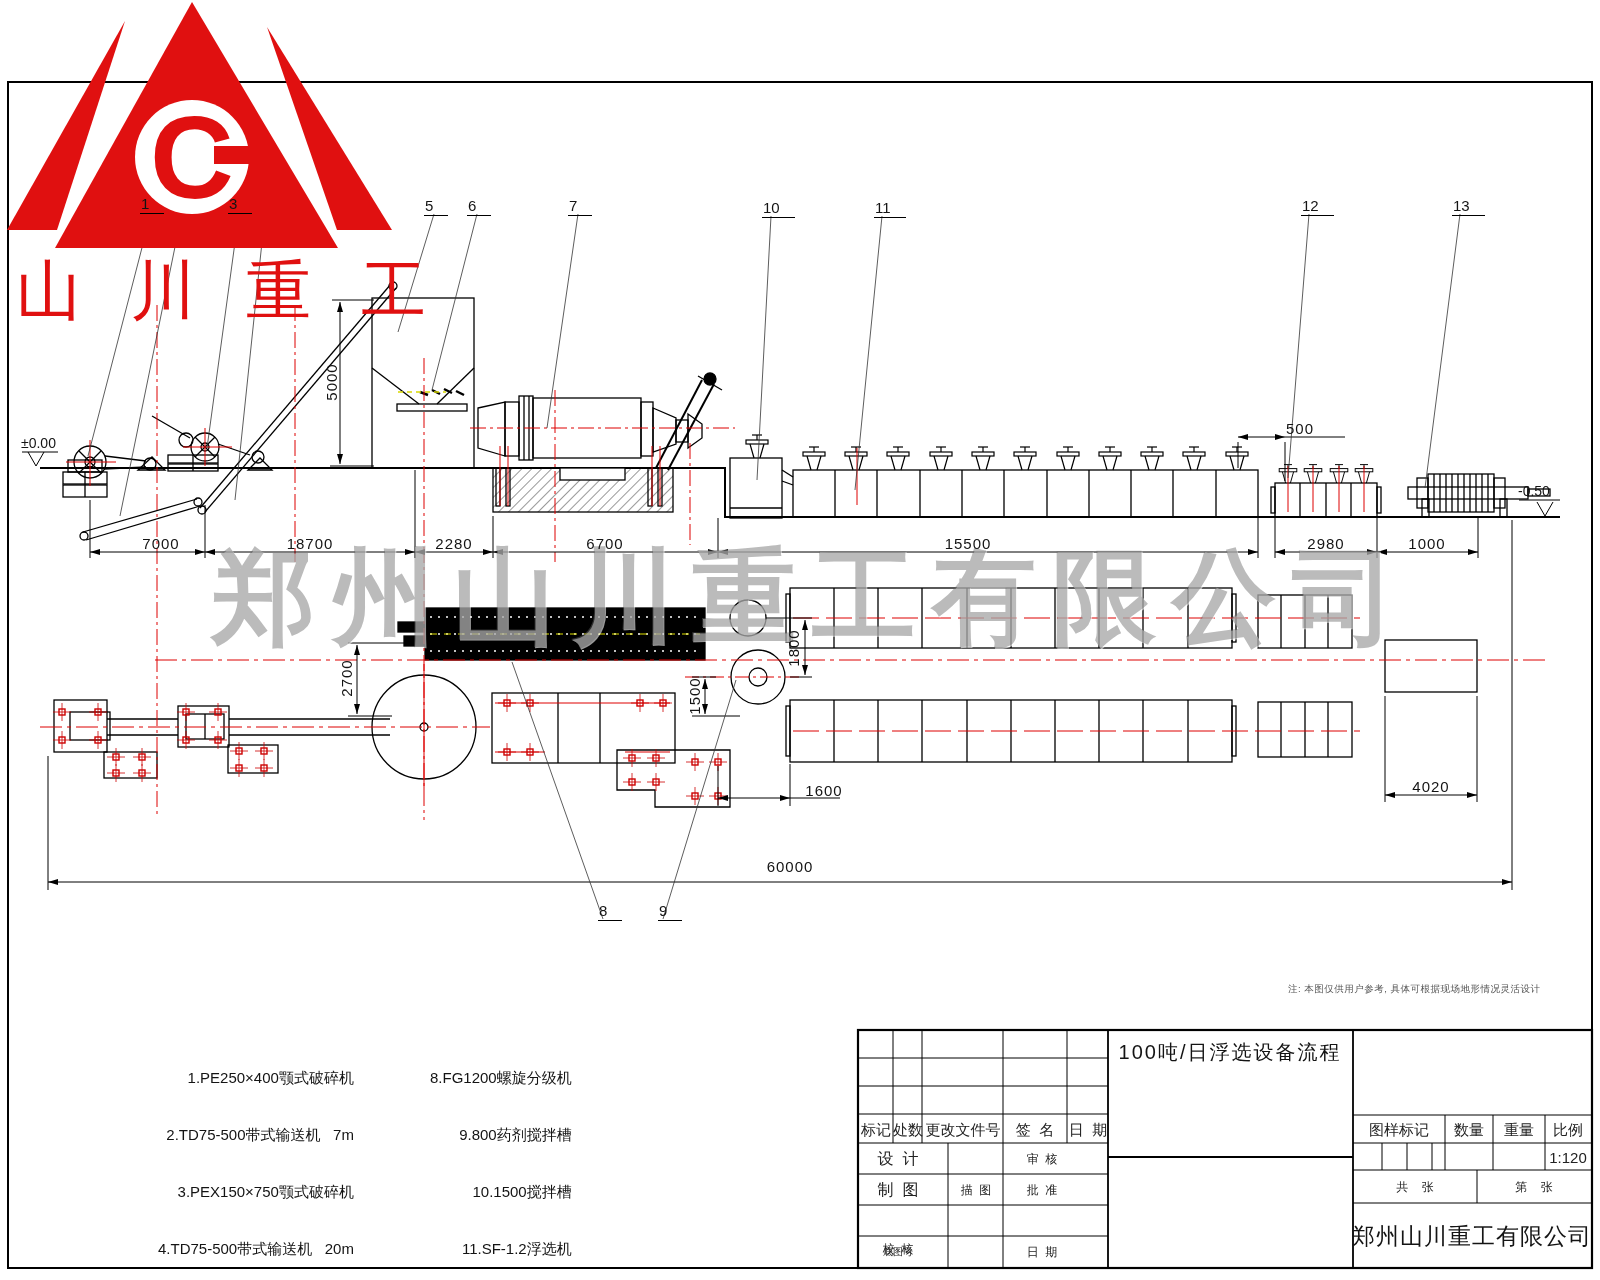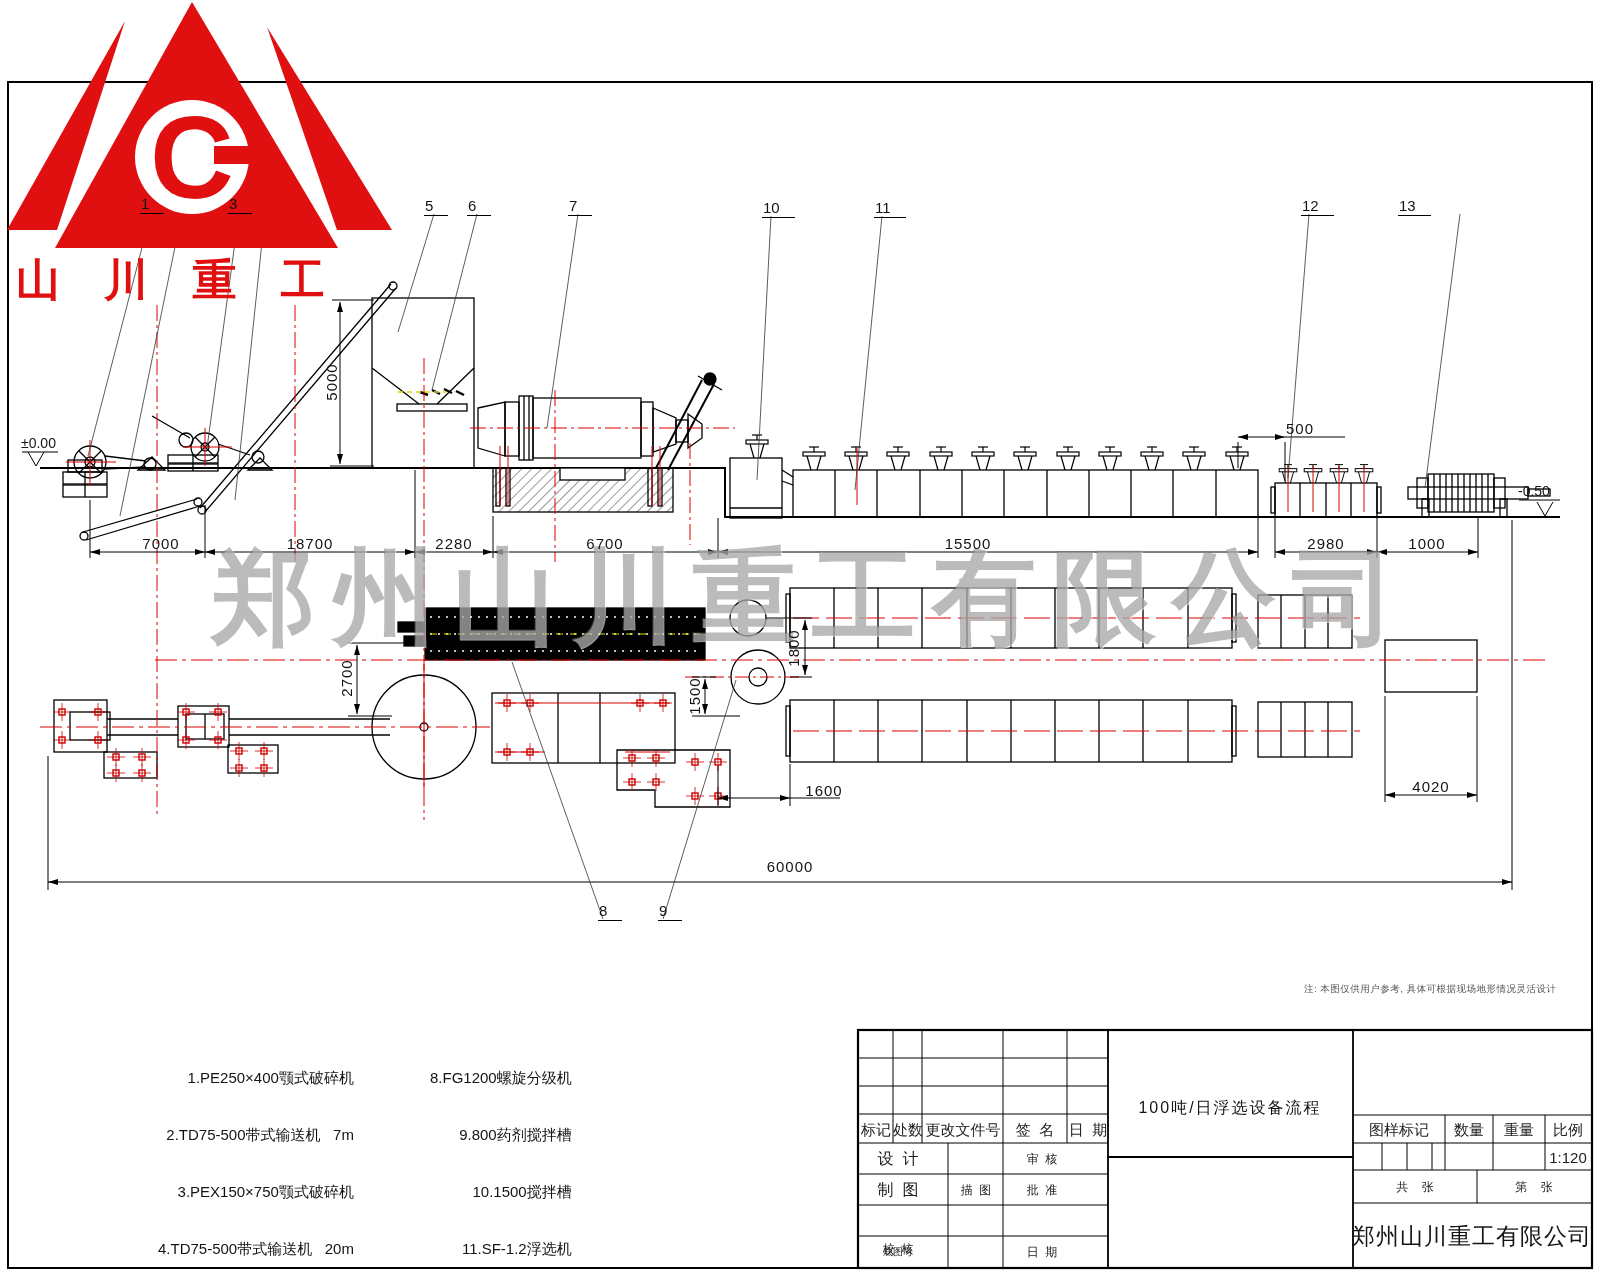--- a/index.html
+++ b/index.html
@@ -9,24 +9,24 @@
   .t{position:absolute;color:#141414;white-space:pre;line-height:1;
      font-family:"Liberation Sans","DejaVu Sans",sans-serif;}
   .c{transform:translate(-50%,-50%);}
   .rot{transform:translate(-50%,-50%) rotate(-90deg);}
   .dim{font-size:15px;letter-spacing:1px;}
   .callout{font-size:15px;border-bottom:1.2px solid #000;padding:0 15px 2px 1px;}
   .lvl{font-size:14px;}
   .list{font-size:15px;}
   .list div{height:27px;text-align:right;}
   .tb{font-size:15px;color:#222;}
-  .logo-name{font-size:44px;font-weight:bold;letter-spacing:10px;word-spacing:12px;color:#e01010;}
+  .logo-name{font-size:65px;font-weight:normal;letter-spacing:10px;word-spacing:12px;color:#e01010;}
   .watermark{font-size:104px;font-weight:bold;letter-spacing:16px;
              color:rgba(105,105,105,0.45);text-shadow:1px 1px 0 rgba(255,255,255,0.6);}
-  .note{font-size:9.5px;color:#555;letter-spacing:0.5px;margin-left:16px;}
+  .note{font-size:9.5px;color:#555;letter-spacing:0.5px;}
 </style>
 </head>
 <body>
 
 <div id="stage">
 
 <svg width="1600" height="1280" viewBox="0 0 1600 1280">
   <defs>
     <marker id="arr" markerWidth="12" markerHeight="8" refX="10" refY="4" orient="auto-start-reverse">
       <path d="M0,1 L10,4 L0,7 z" fill="#000"></path>
@@ -392,21 +392,21 @@
 <div class="t dim c" style="left:790px;top:866px">60000</div>
 
 <div class="t callout" style="left:140px;top:196px">1</div>
 <div class="t callout" style="left:228px;top:196px">3</div>
 <div class="t callout" style="left:424px;top:198px">5</div>
 <div class="t callout" style="left:467px;top:198px">6</div>
 <div class="t callout" style="left:568px;top:198px">7</div>
 <div class="t callout" style="left:762px;top:200px">10</div>
 <div class="t callout" style="left:874px;top:200px">11</div>
 <div class="t callout" style="left:1301px;top:198px">12</div>
-<div class="t callout" style="left:1398px;top:198px">13</div>
+<div class="t callout" style="left:1452px;top:198px">13</div>
 <div class="t callout" style="left:598px;top:903px">8</div>
 <div class="t callout" style="left:658px;top:903px">9</div>
 
 <div class="t list" style="left:158px;top:1040px">
   <div>1.PE250×400颚式破碎机</div>
   <div>2.TD75-500带式输送机   7m</div>
   <div>3.PEX150×750颚式破碎机</div>
   <div>4.TD75-500带式输送机   20m</div>
   
   
@@ -431,21 +431,21 @@
 
 <div class="t tb c" style="left:898px;top:1159px;font-size:16px">设  计</div>
 <div class="t tb c" style="left:1042px;top:1159px;font-size:12px">审  核</div>
 <div class="t tb c" style="left:898px;top:1190px;font-size:16px">制  图</div>
 <div class="t tb c" style="left:976px;top:1190px;font-size:12px">描  图</div>
 <div class="t tb c" style="left:1042px;top:1190px;font-size:12px">批  准</div>
 <div class="t tb c" style="left:898px;top:1249px;font-size:12px">校  核</div>
 <div class="t tb c" style="left:898px;top:1252px;font-size:10px">底图号</div>
 <div class="t tb c" style="left:1042px;top:1252px;font-size:12px">日  期</div>
 
-<div class="t c" style="left:1230px;top:1108px;font-size:16px;letter-spacing:2px">100吨/日浮选设备流程</div>
+<div class="t c" style="left:1230px;top:1052px;font-size:20px;letter-spacing:2px">100吨/日浮选设备流程</div>
 
 <div class="t tb c" style="left:1399px;top:1129px">图样标记</div>
 <div class="t tb c" style="left:1469px;top:1129px">数量</div>
 <div class="t tb c" style="left:1519px;top:1129px">重量</div>
 <div class="t tb c" style="left:1568px;top:1129px">比例</div>
 <div class="t tb c" style="left:1568px;top:1157px">1:120</div>
 <div class="t tb c" style="left:1415px;top:1187px;font-size:12px">共    张</div>
 <div class="t tb c" style="left:1534px;top:1187px;font-size:12px">第    张</div>
 <div class="t c" style="left:1472px;top:1236px;font-size:23px;letter-spacing:1px">郑州山川重工有限公司</div>
 

